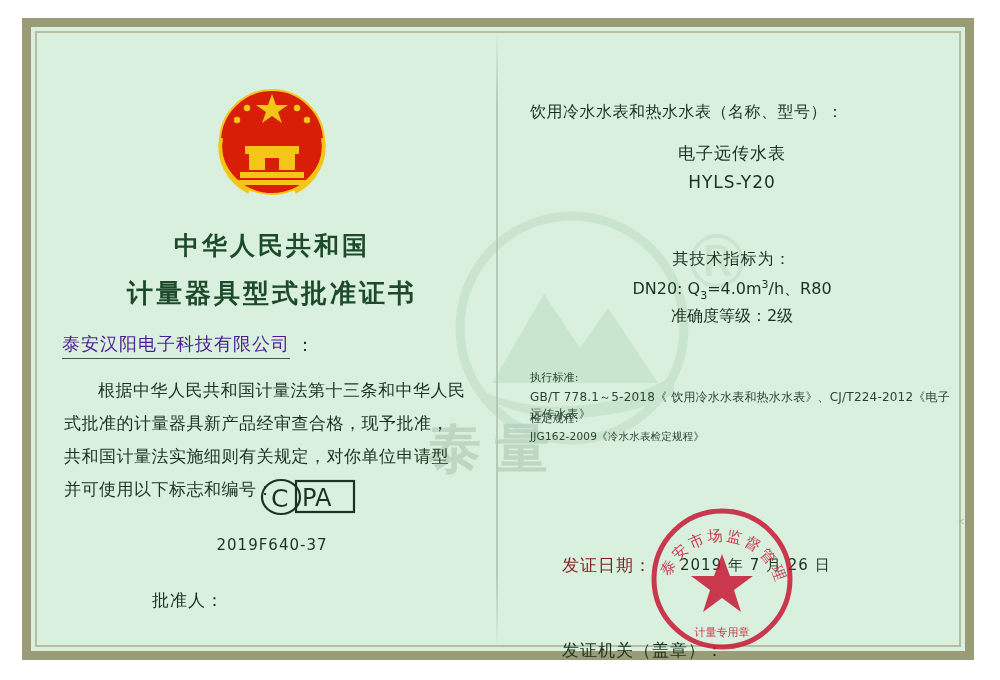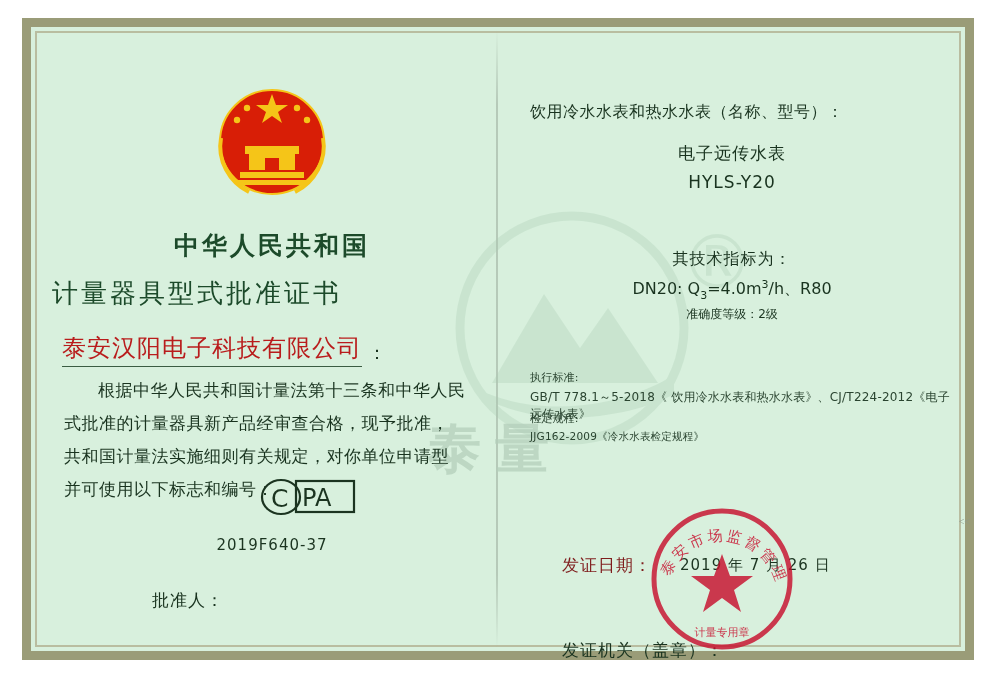--- a/index.html
+++ b/index.html
@@ -107,38 +107,38 @@
     letter-spacing: 3px;
     font-weight: bold;
     color: #1c4a2a;
     font-family: "DejaVu Sans", sans-serif;
   }
   .title2 {
     position: absolute;
     left: 0;
     top: 232px;
     width: 440px;
-    text-align: left;
+    text-align: center;
     font-size: 26px;
     letter-spacing: 3px;
-    font-weight: normal;
+    font-weight: bold;
     color: #1c4a2a;
     font-family: "DejaVu Sans", sans-serif;
   }
   .company-row {
     position: absolute;
     left: 10px;
     top: 288px;
     width: 420px;
     display: flex;
     align-items: flex-end;
   }
   .company-name {
-    font-size: 24px;
-    color: #b91c1c;
+    font-size: 18px;
+    color: #4c1d95;
     letter-spacing: 1px;
     font-family: "DejaVu Sans", sans-serif;
     padding-bottom: 2px;
     border-bottom: 1px solid #3b5c42;
     flex: 0 0 auto;
   }
   .company-colon {
     font-size: 18px;
     color: #19331f;
     font-family: "DejaVu Sans", sans-serif;
@@ -249,21 +249,21 @@
     font-family: "DejaVu Sans", sans-serif;
   }
   .r-spec1 sub { font-size: 11px; }
   .r-spec1 sup { font-size: 11px; }
   .r-spec2 {
     position: absolute;
     left: 0;
     top: 262px;
     width: 440px;
     text-align: center;
-    font-size: 12px;
+    font-size: 16px;
     color: #19331f;
     font-family: "DejaVu Sans", sans-serif;
   }
   .r-small {
     position: absolute;
     left: 18px;
     font-size: 11px;
     color: #2a4430;
     font-family: "DejaVu Sans", sans-serif;
     letter-spacing: 0.2px;

